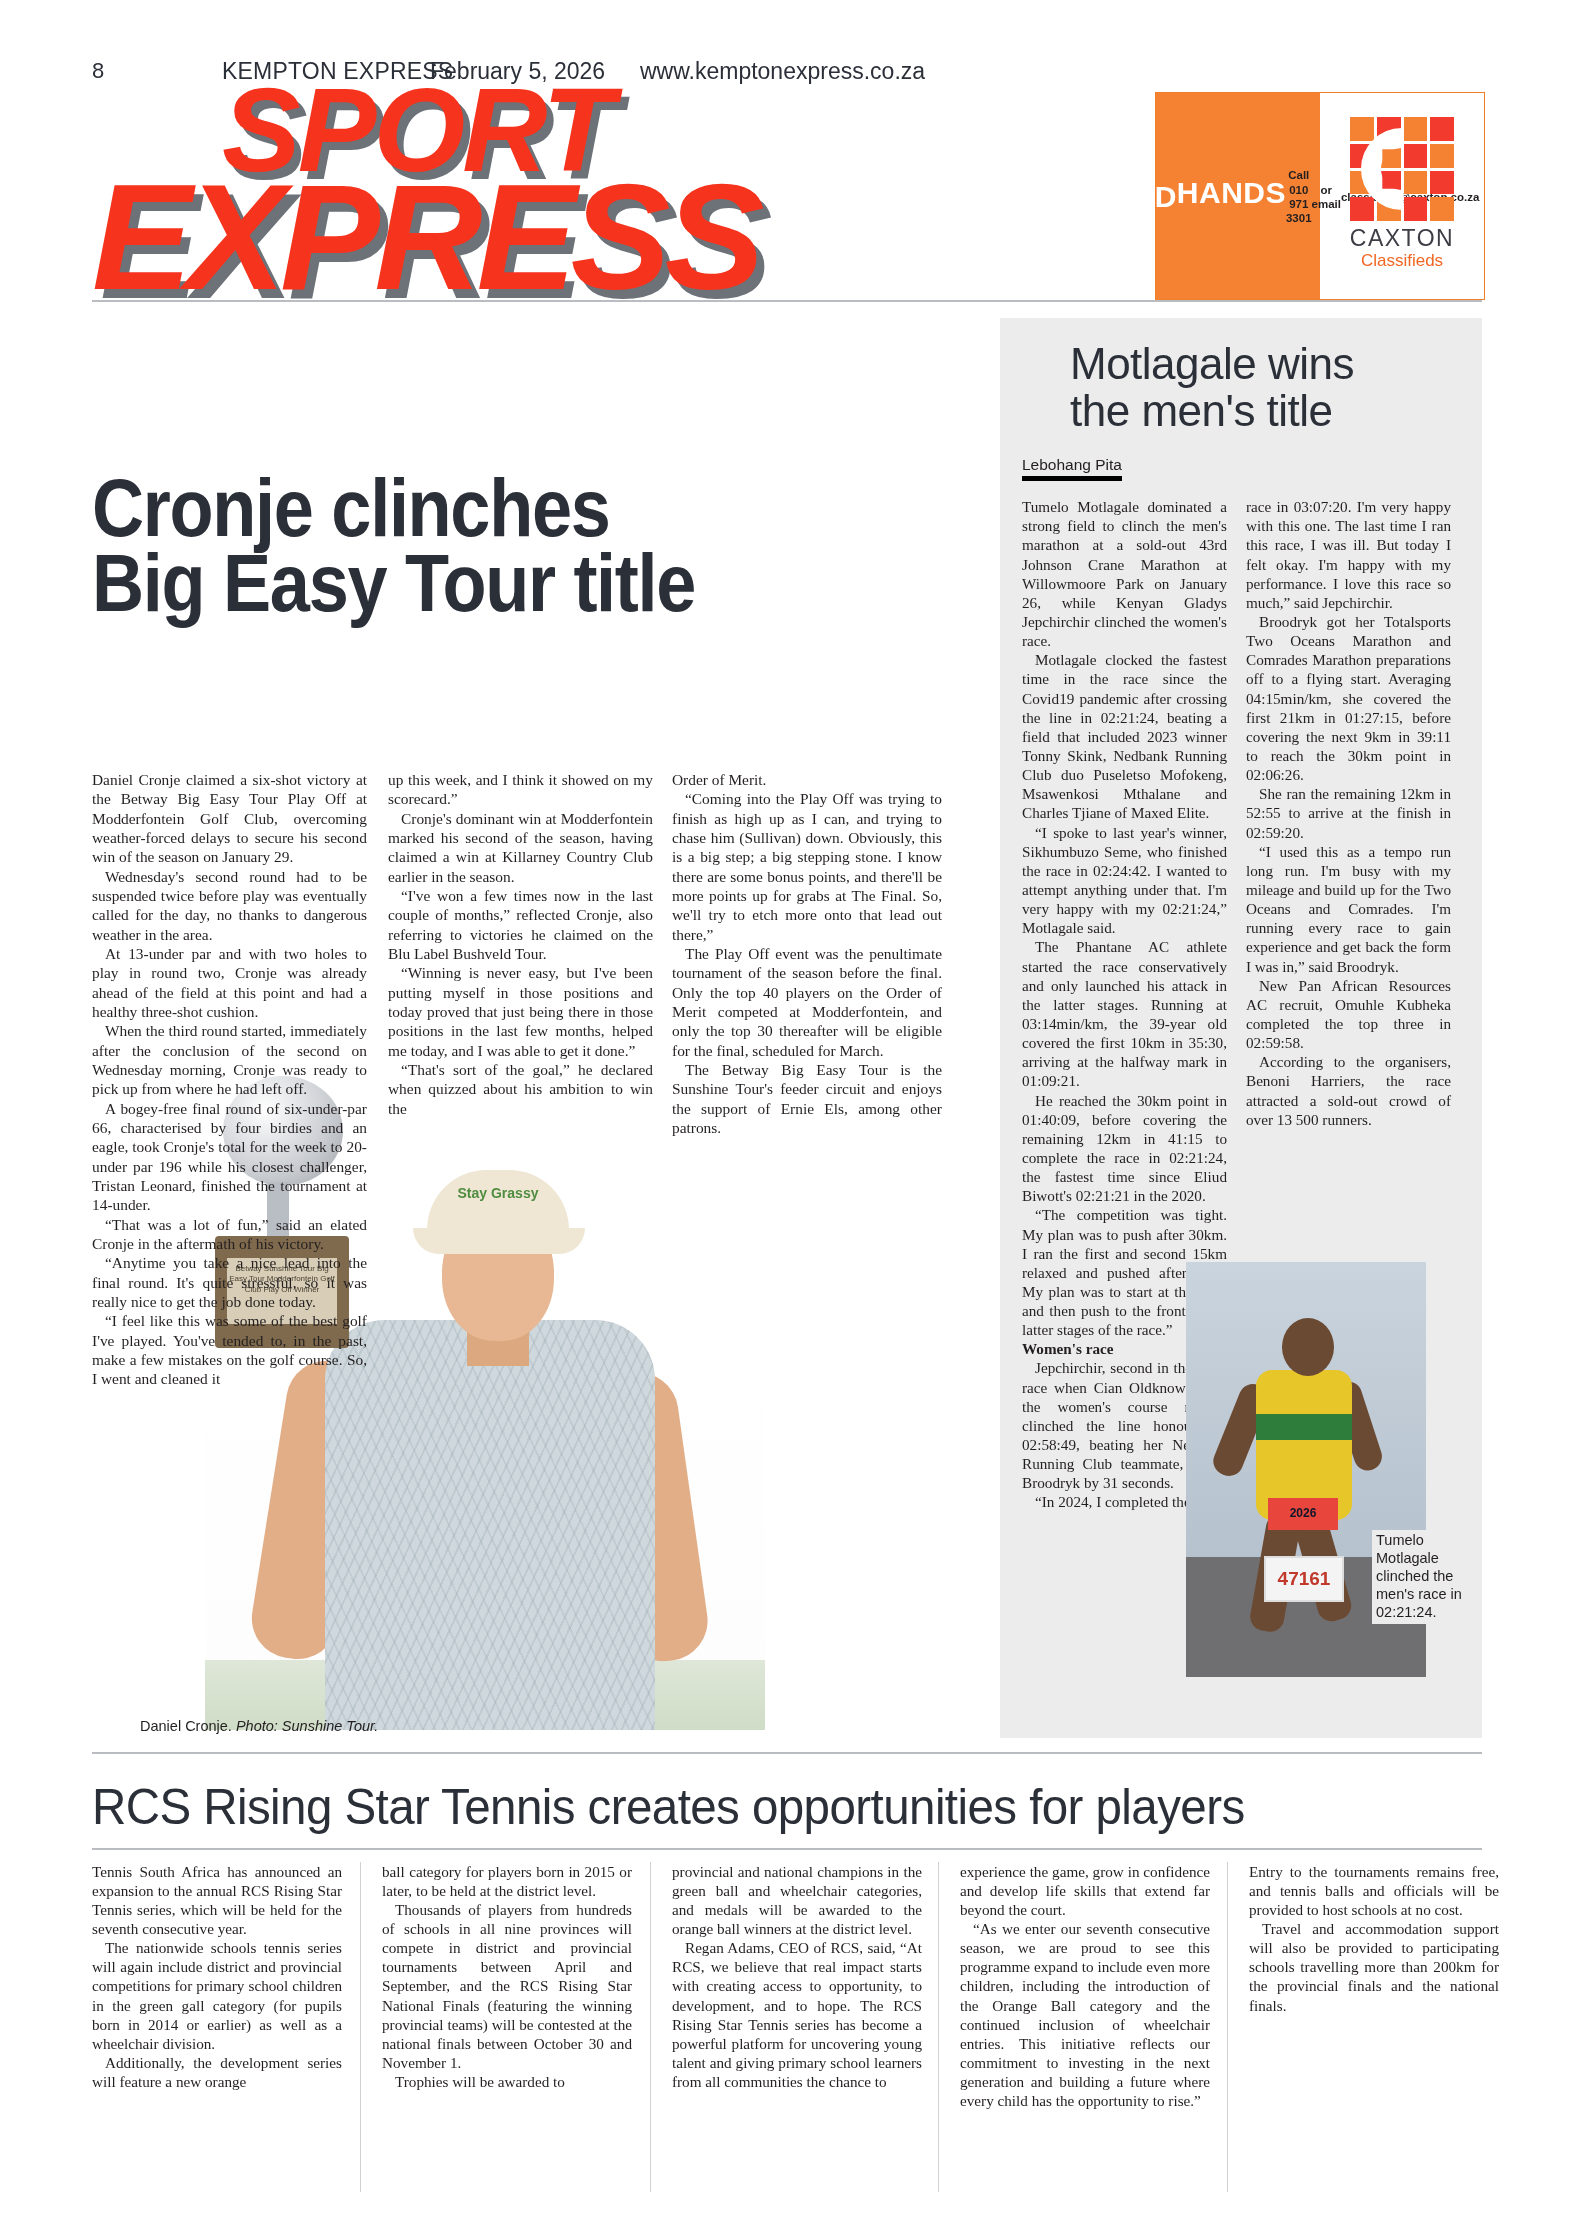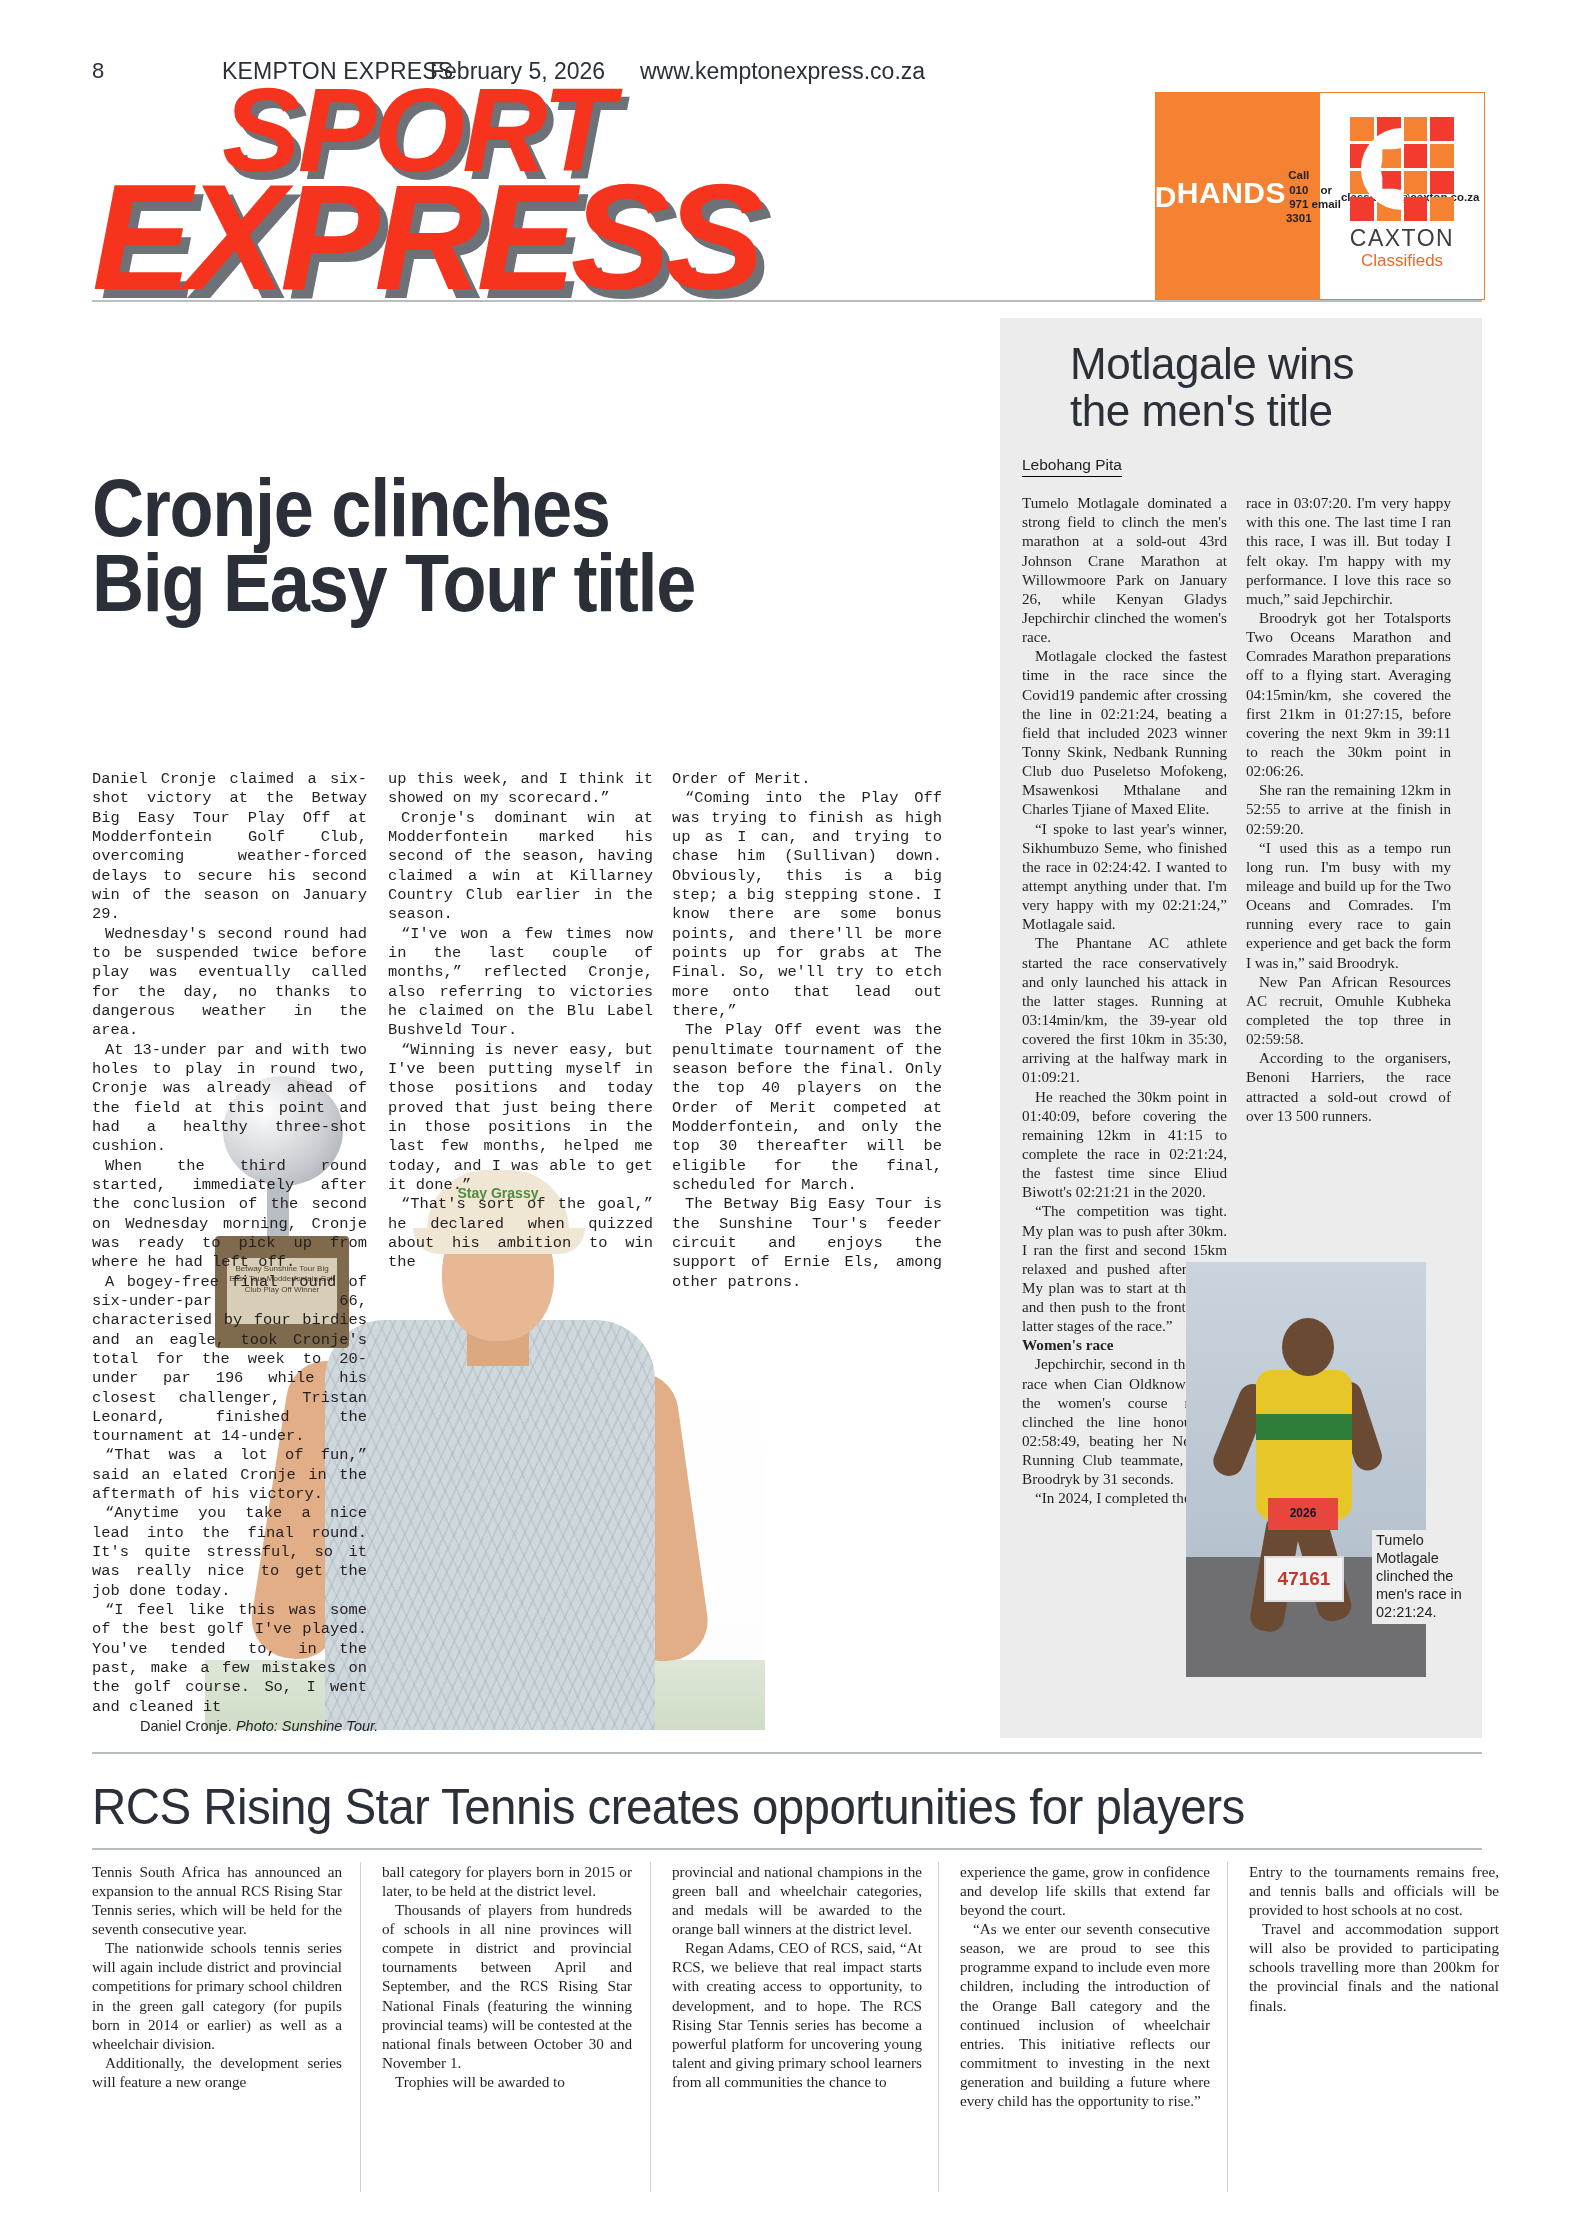--- a/index.html
+++ b/index.html
@@ -92,21 +92,21 @@
     font-family:"Liberation Sans", sans-serif;
     font-weight:bold; font-size:82px; line-height:.92;
     color:#2b2f38; letter-spacing:-1.5px;
     transform:scaleX(.88); transform-origin:left top;
   }
   .lead-head .ln { display:block; }
 
   .lead-cols {
     position:absolute; left:92px; top:770px; width:880px; height:960px;
   }
-  .col { position:absolute; top:0; font-size:15.4px; line-height:1.255; text-align:justify;font-family:Liberation Mono, monospace; }
+  .col { position:absolute; top:0; font-size:15.4px; line-height:1.255; text-align:justify; }
   .col p { margin:0; text-indent:13px; }
   .col p.first { text-indent:0; }
   #c1 { left:0px;   width:275px; }
   #c2 { left:296px; width:265px; }
   #c3 { left:580px; width:270px; }
 
   
   #c2 { height:740px; }
 
   .photo-golf {
@@ -127,21 +127,21 @@
   }
   .side-head {
     font-family:"Liberation Sans", sans-serif;
     font-size:44px; line-height:1.07; color:#2b2f38; font-weight:400;
     letter-spacing:-.5px;
     margin-left:48px;
   }
   .byline {
     margin-top:22px; font-family:"Liberation Sans", sans-serif;
     font-size:15.5px; color:#231f20;
-    border-bottom:1px solid #000000; display:inline-block; padding-bottom:2px;
+    border-bottom:5px solid #000000; display:inline-block; padding-bottom:2px;
   }
   .side-cols { position:relative; margin-top:16px; height:1290px; }
   .scol { position:absolute; top:0; width:205px; font-size:15.2px; line-height:1.26; text-align:justify; }
   .scol p { margin:0; text-indent:13px; }
   .scol p.first { text-indent:0; }
   .scol .subhead { font-weight:bold; text-indent:0; }
   #s1 { left:0px; }
   #s2 { left:224px; }
 
   .photo-runner {

